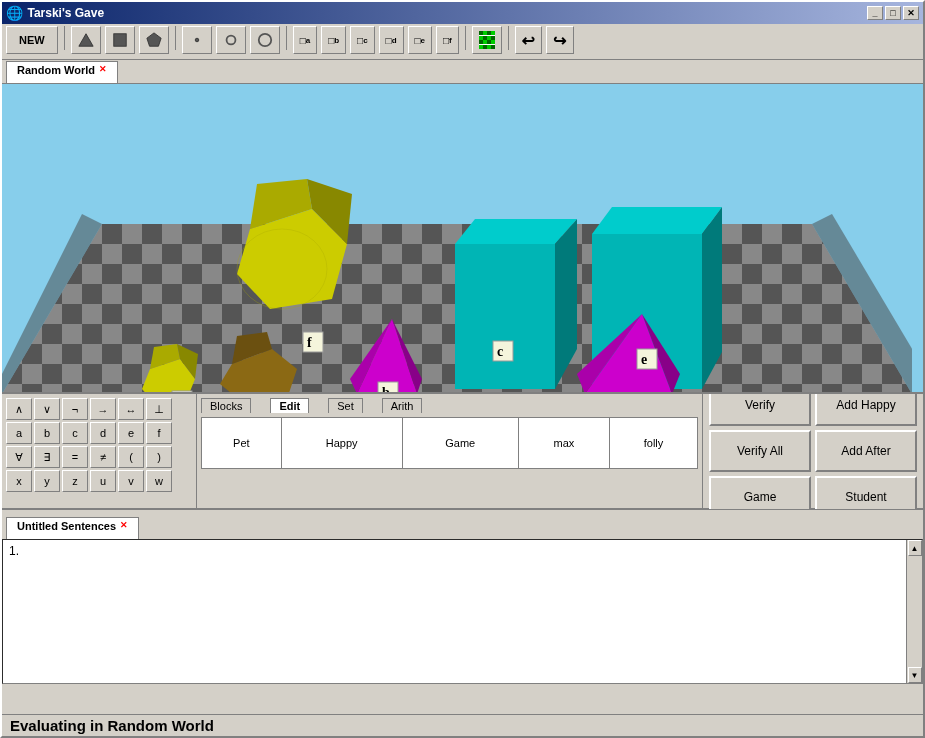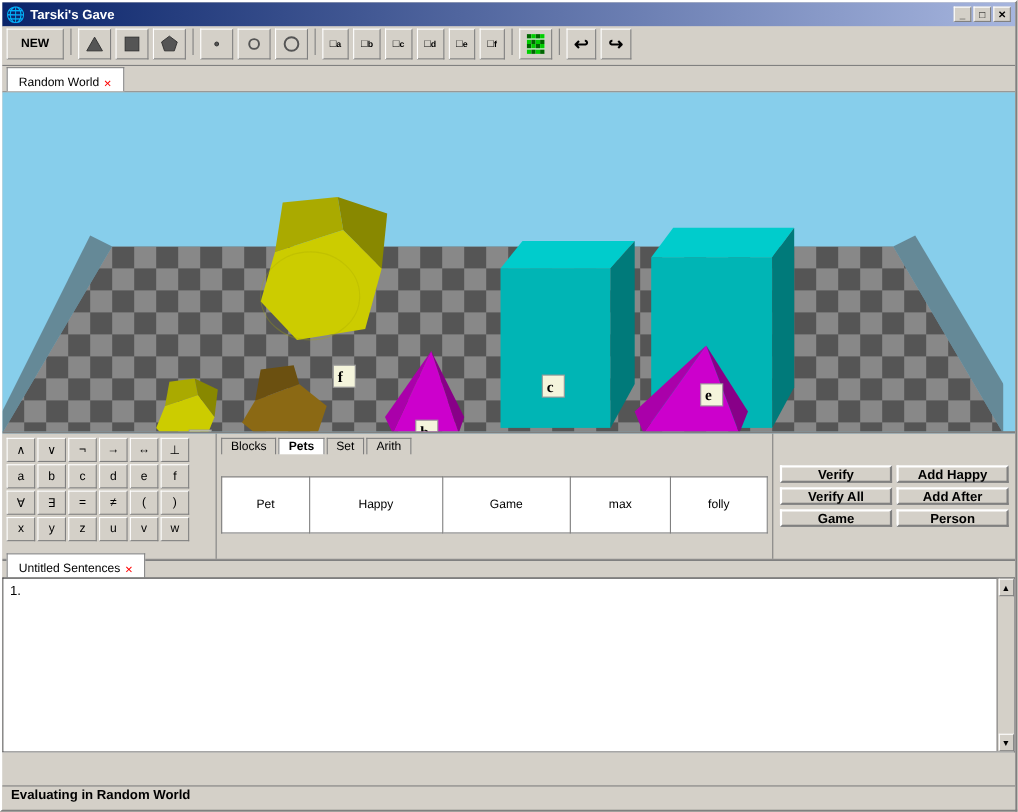--- a/index.html
+++ b/index.html
@@ -84,22 +84,23 @@
       padding: 0 4px;
       border-bottom: 1px solid #808080;
     }
     .tab {
       padding: 2px 10px;
       border: 1px solid #808080;
       border-bottom: none;
       background: #d4d0c8;
       cursor: pointer;
       font-size: 11px;
-      display: flex; align-items: flex-end; gap: 4px;
+      display: flex; align-items: flex-start; gap: 4px;
       height: 22px;
+      font-weight: bold;
     }
     .tab.active { background: #fff; }
     .tab-close { font-size: 9px; color: red; cursor: pointer; }
 
     
     .world-canvas {
       background: #87ceeb;
       height: 310px;
       position: relative;
       overflow: hidden;
@@ -131,21 +132,21 @@
       font-size: 11px;
       cursor: pointer;
     }
 
     
     .logic-panel {
       flex: 1;
       padding: 4px;
       border-right: 1px solid #808080;
     }
-    .logic-tabs { display: flex; gap: 2px; margin-bottom: 20px; }
+    .logic-tabs { display: flex; gap: 19px; margin-bottom: 4px; }
     .logic-tab {
       padding: 1px 8px;
       border: 1px solid #808080;
       border-bottom: none;
       background: #d4d0c8;
       font-size: 11px;
       cursor: pointer;
     }
     .logic-tab.active { background: #fff; font-weight: bold; }
     .logic-table { width: 100%; border-collapse: collapse; font-size: 11px; }
@@ -159,41 +160,41 @@
     
     .action-panel {
       width: 220px;
       padding: 6px;
       display: grid;
       grid-template-columns: 1fr 1fr;
       gap: 4px;
       align-content: center;
     }
     .action-btn {
-      height: 16px;
+      height: 42px;
       background: #d4d0c8;
       border: 2px solid #808080;
       border-top-color: #fff;
       border-left-color: #fff;
       cursor: pointer;
       font-size: 12px;
-      font-weight: bold;
+      font-weight: normal;
     }
 
     
     .sentence-area {
       flex: 1;
       display: flex;
       flex-direction: column;
     }
 
     
     .sentence-tab-bar {
       background: #d4d0c8;
-      height: 16px;
+      height: 30px;
       display: flex;
       align-items: flex-end;
       padding: 0 4px;
       border-top: 1px solid #808080;
     }
 
     
     .sentence-editor {
       background: #fff;
       flex: 1;
@@ -202,23 +203,24 @@
       overflow-y: auto;
       font-size: 12px;
       position: relative;
     }
 
     
     .status-bar {
       background: #d4d0c8;
       height: 22px;
       display: flex;
+      align-items: center;
       padding: 0 8px;
       border-top: 1px solid #808080;
-      font-size: 12px;
+      font-size: 15px;
       font-weight: bold;
     }
 
     .main-window {
       width: 925px;
       height: 738px;
       border: 2px solid #fff;
       border-right-color: #808080;
       border-bottom-color: #808080;
       display: flex;
@@ -464,21 +466,21 @@
             <div class="key">z</div>
             <div class="key">u</div>
             <div class="key">v</div>
             <div class="key">w</div>
           </div>
         </div>
 
         <div class="logic-panel">
           <div class="logic-tabs">
             <div class="logic-tab">Blocks</div>
-            <div class="logic-tab active">Pets</div>
+            <div class="logic-tab active">Edit</div>
             <div class="logic-tab">Set</div>
             <div class="logic-tab">Arith</div>
           </div>
           <table class="logic-table">
             <thead>
               <tr>
                 <td>Pet</td>
                 <td>Happy</td>
                 <td>Game</td>
                 <td>max</td>
@@ -489,21 +491,21 @@
             </tbody>
           </table>
         </div>
 
         <div class="action-panel">
           <div class="action-btn" style="display:flex;align-items:center;justify-content:center;">Verify</div>
           <div class="action-btn" style="display:flex;align-items:center;justify-content:center;">Add Happy</div>
           <div class="action-btn" style="display:flex;align-items:center;justify-content:center;">Verify All</div>
           <div class="action-btn" style="display:flex;align-items:center;justify-content:center;">Add After</div>
           <div class="action-btn" style="display:flex;align-items:center;justify-content:center;">Game</div>
-          <div class="action-btn" style="display:flex;align-items:center;justify-content:center;">Person</div>
+          <div class="action-btn" style="display:flex;align-items:center;justify-content:center;">Student</div>
         </div>
       </div>
 
       <div class="sentence-area" style="flex:1;display:flex;flex-direction:column;">
 
         <div class="sentence-tab-bar">
           <div class="tab active">
             <span>Untitled Sentences</span>
             <span class="tab-close">✕</span>
           </div>

